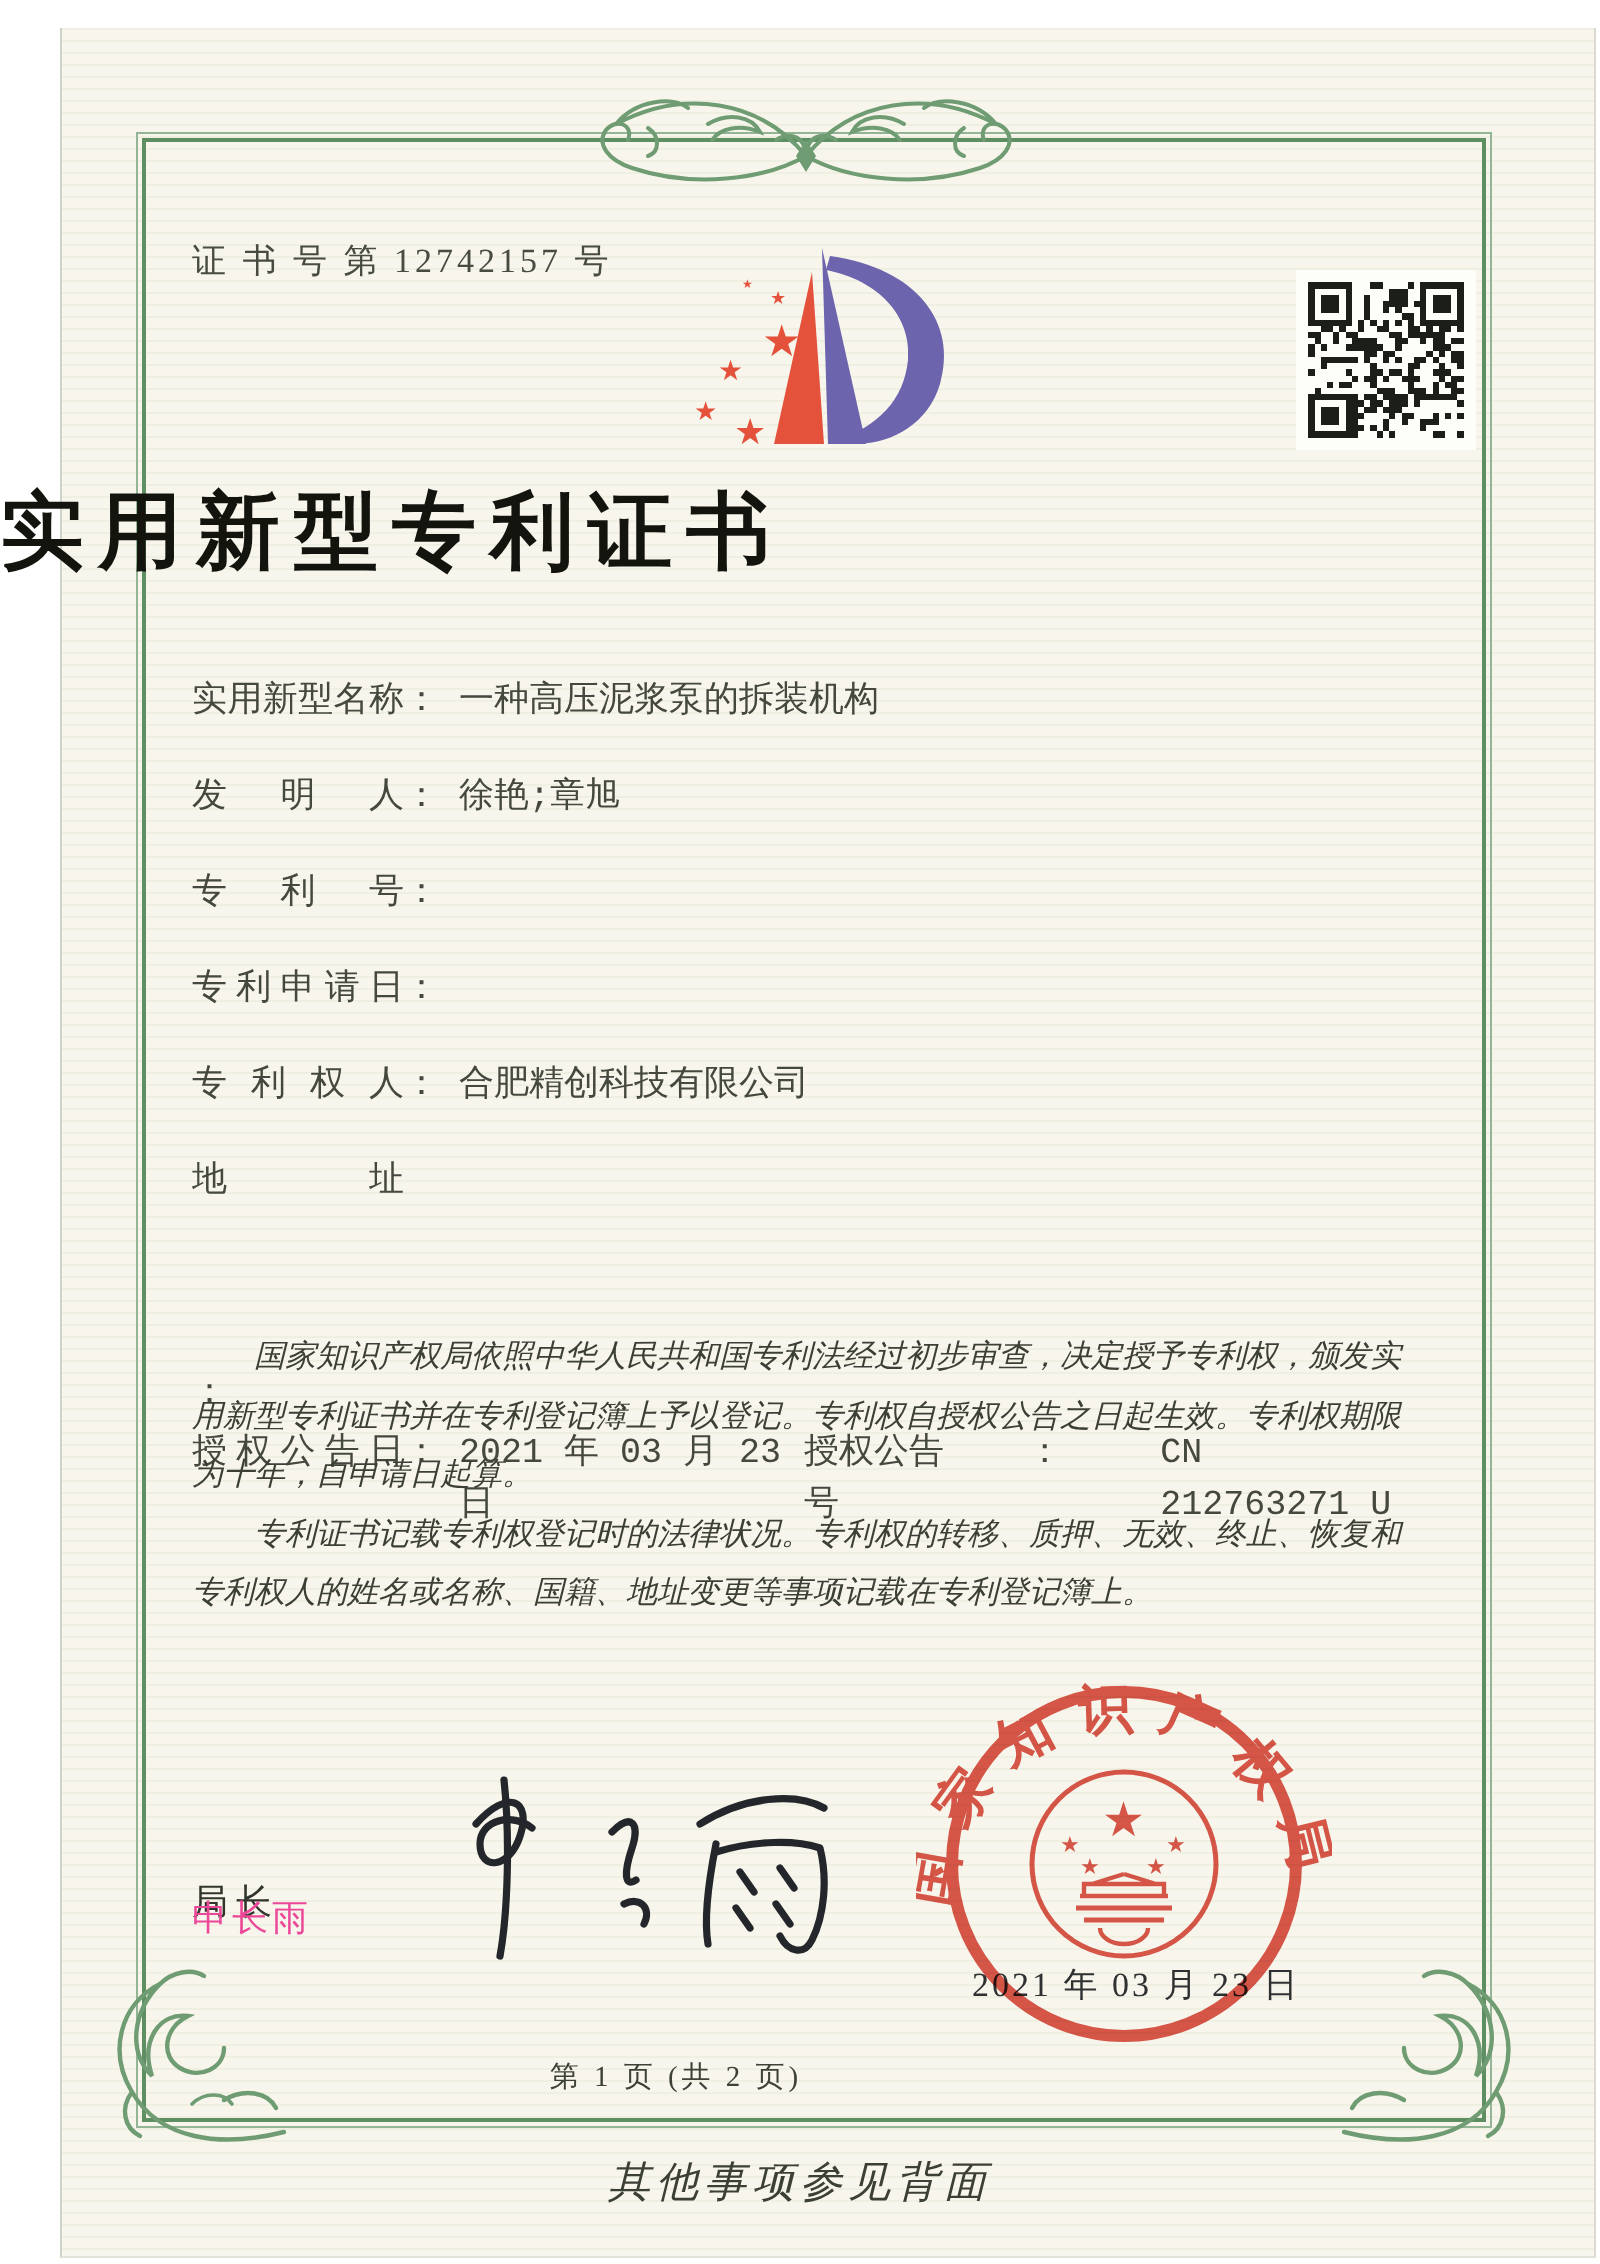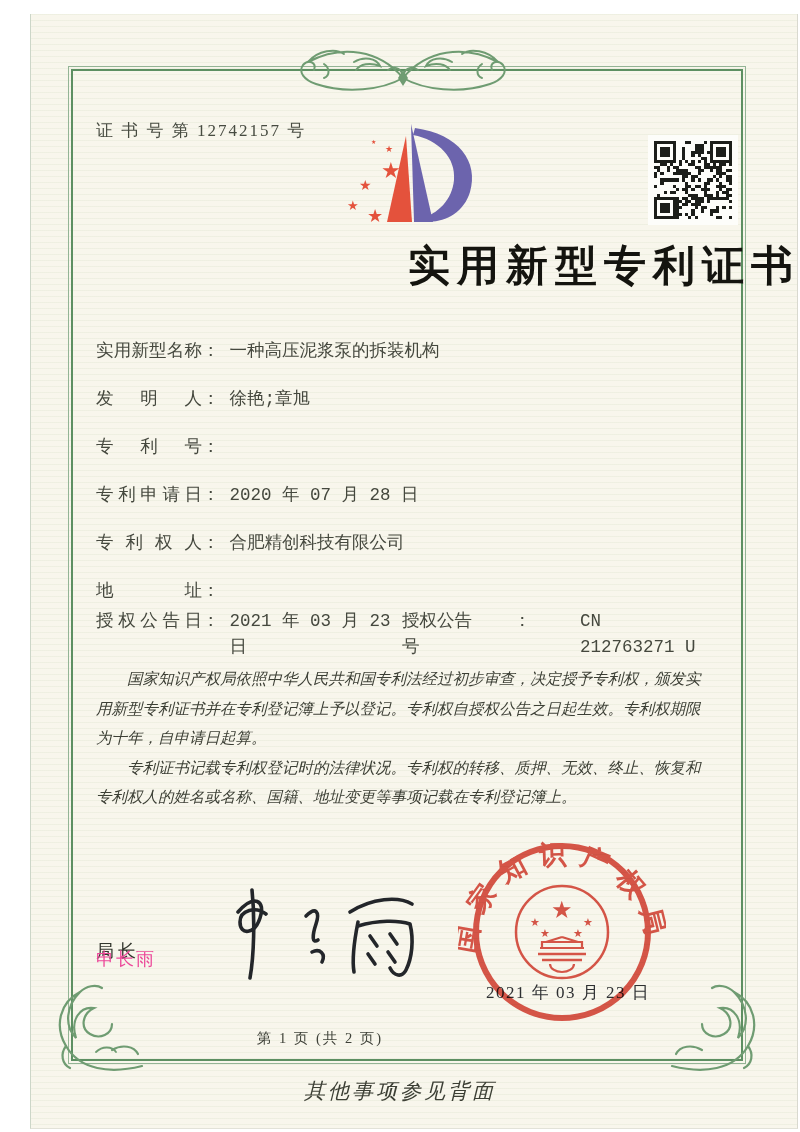--- a/index.html
+++ b/index.html
@@ -8,45 +8,45 @@
   .paper{position:absolute;left:30px;top:14px;width:766px;height:1114px;
          background:#f8f6ec;
          background-image:repeating-linear-gradient(180deg,rgba(176,196,156,.13) 0 1px,transparent 1px 6px);
          border-left:1px solid #ccd6c8;border-right:1px solid #d9d9cf;border-bottom:1px solid #e2e2d8;}
   .border-outer{position:absolute;left:68px;top:66px;width:676px;height:996px;border:1px solid #93b495;}
   .border-inner{position:absolute;inset:2px;border:2px solid #5d8f62;}
   .cert-no{position:absolute;left:96px;top:119px;font-size:17px;letter-spacing:2px;color:#474b41;}
   .logo{position:absolute;left:333px;top:110px;width:148px;height:128px;}
   .qr{position:absolute;left:648px;top:135px;width:90px;height:90px;background:#fdfdfa;}
   .qr svg{width:100%;height:100%;shape-rendering:crispEdges;}
-  .title{position:absolute;left:0;top:238px;width:800px;text-align:right;
+  .title{position:absolute;left:0;top:238px;width:800px;text-align:left;
          font-size:42px;font-weight:600;letter-spacing:7px;color:#14140f;}
   .fields{position:absolute;left:96px;top:338px;width:606px;font-size:17.5px;color:#45483e;}
   .frow{display:flex;align-items:flex-start;line-height:26px;margin-bottom:22px;font-family:Liberation Mono, monospace;}
-  .frow.addr{margin-bottom:4px;}
+  .frow.addr{margin-bottom:4px;flex-direction:column;}
   .flabel{display:inline-block;width:106px;text-align:justify;text-align-last:justify;flex:0 0 106px;}
   .fcolon{flex:0 0 auto;}
   .fvalue{margin-left:10px;max-width:464px;}
   .pairwrap{display:flex;}
   .pair-left{width:306px;display:flex;flex:0 0 306px;}
   .pair-right{display:flex;gap:39px;}
   .bodytext{position:absolute;left:96px;top:664px;width:618px;font-size:15.5px;
             line-height:29.5px;color:#3c3f35;font-style:italic;}
   .bodytext p{margin:0;text-indent:2em;}
   .sig-title{position:absolute;left:96px;top:939px;font-size:18px;color:#32352d;
              font-family:Liberation Sans, sans-serif;letter-spacing:4px;}
   .sig-name{position:absolute;left:96px;top:947px;font-size:18px;color:#ec4899;
             font-family:"Liberation Sans","DejaVu Sans",sans-serif;letter-spacing:2px;}
   .sig-script{position:absolute;left:208px;top:878px;width:215px;height:112px;}
   .seal{position:absolute;left:458px;top:840px;width:208px;height:182px;
         mix-blend-mode:multiply;opacity:.92;z-index:4;}
   .seal-date{position:absolute;left:486px;top:981px;font-size:17px;letter-spacing:1.5px;
              color:#2e3032;z-index:3;}
   .page-num{position:absolute;left:0;top:1029px;width:640px;text-align:center;
-            font-size:14.5px;letter-spacing:2px;color:#3e4138;}
+            font-size:14.5px;letter-spacing:2px;color:#3e4138;padding-left:18px;}
   .back-note{position:absolute;left:0;top:1077px;width:800px;text-align:center;
              font-size:21px;font-style:italic;letter-spacing:3px;color:#3c3f35;}
   .flourish-top{position:absolute;left:284px;top:40px;width:238px;height:70px;}
   .flourish-bl{position:absolute;left:46px;top:982px;width:102px;height:96px;}
   .flourish-br{position:absolute;left:666px;top:982px;width:102px;height:96px;transform:scaleX(-1);}
   svg{display:block;}
 </style>
 </head>
 <body>
 
@@ -419,21 +419,20 @@
       <span class="fcolon">：</span>
     <span class="fvalue">徐艳;章旭</span>
   </div>
   <div class="frow">
     <span class="flabel">专利号</span>
       <span class="fcolon">：</span>
   </div>
   <div class="frow">
     <span class="flabel">专利申请日</span>
       <span class="fcolon">：</span>
-    <span class="fvalue">2020 年 07 月 28 日</span>
   </div>
   <div class="frow">
     <span class="flabel">专利权人</span>
       <span class="fcolon">：</span>
     <span class="fvalue">合肥精创科技有限公司</span>
   </div>
   <div class="frow addr">
     <span class="flabel">地址</span>
       <span class="fcolon">：</span>
   </div>

